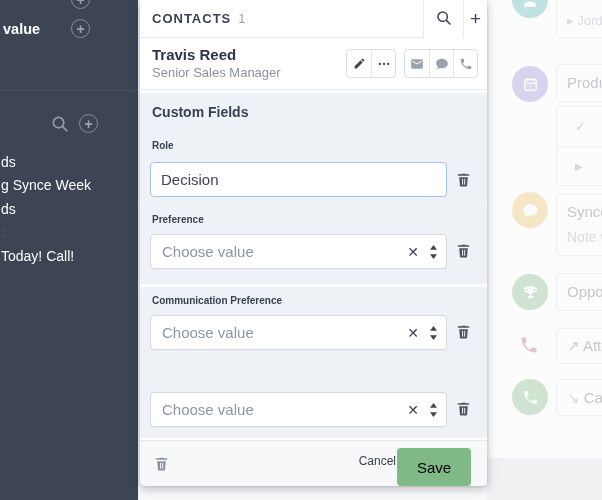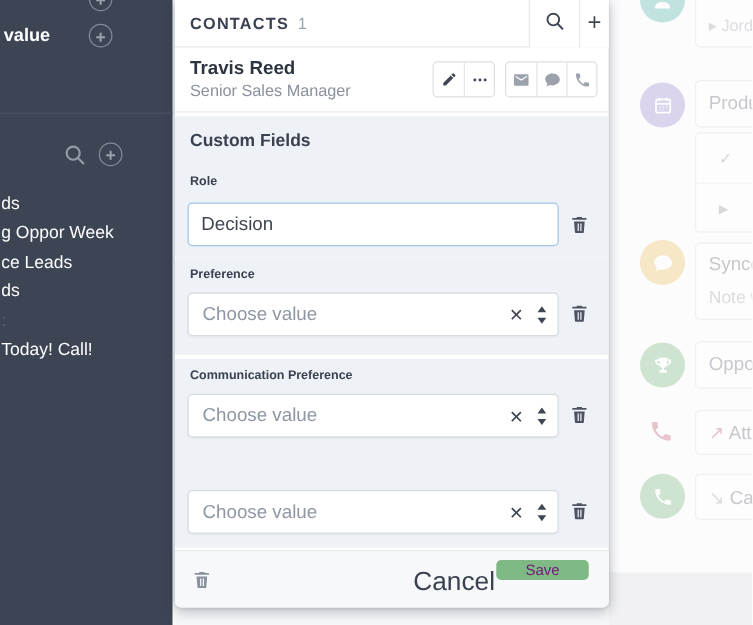--- a/index.html
+++ b/index.html
@@ -66,23 +66,23 @@
   .sel-text{margin-left:11px;font-size:15px;color:#8d96a2;flex:1;}
   .sel-clear{font-size:14px;color:#3f4552;margin-right:10px;cursor:pointer;}
   .sel-caret{margin-right:8px;color:#3f4552;display:flex;cursor:pointer;}
   .trash{position:absolute;color:#4d5360;width:17px;height:18px;cursor:pointer;}
   .trash-a{left:315px;top:78px;}
   .trash-row{left:315px;top:36px;}
 
   #p-footer{position:absolute;left:0;top:440px;width:347px;height:46px;background:#f7f8fa;
             border-top:1px solid #e4e7ec;border-radius:0 0 5px 5px;}
   #f-trash{position:absolute;left:13px;top:14px;color:#8a919e;width:17px;height:18px;cursor:pointer;}
-  #f-cancel{position:absolute;right:91px;top:13px;font-size:21px;color:#3a4150;cursor:pointer;}
-  #f-save{position:absolute;right:16px;top:7px;width:74px;height:16px;background:#7fb986;border:none;
-          border-radius:4px;color:#701a75;font-size:12px;font-family:"Liberation Sans",sans-serif;cursor:pointer;}
+  #f-cancel{position:absolute;right:91px;top:13px;font-size:12px;color:#3a4150;cursor:pointer;}
+  #f-save{position:absolute;right:16px;top:7px;width:74px;height:38px;background:#7fb986;border:none;
+          border-radius:4px;color:#000000;font-size:15px;font-family:"Liberation Sans",sans-serif;cursor:pointer;}
 
   
   #feed{position:absolute;left:487px;top:0;width:115px;height:500px;overflow:hidden;z-index:0;}
   #feed-bg{position:absolute;left:0;top:0;width:115px;height:458px;background:#fcfcfd;
            border-radius:0 0 0 8px;}
   #feed-bottom{position:absolute;left:0;top:458px;width:115px;height:42px;background:#f1f1f3;}
   #feed-content{position:absolute;left:0;top:0;width:136px;height:500px;opacity:.3;}
   .f-circle{position:absolute;left:25px;width:36px;height:36px;border-radius:50%;display:flex;
             align-items:center;justify-content:center;color:#fff;}
   .f-card{position:absolute;left:69px;width:80px;background:#fff;border:1px solid #cfd3d9;
@@ -106,24 +106,21 @@
           <circle cx="9" cy="9" r="5.5" fill="none" stroke="currentColor" stroke-width="1.8"></circle>
           <path d="M13.4 13.4 L17.6 17.6" stroke="currentColor" stroke-width="1.8" stroke-linecap="round"></path>
         </svg>
     </div>
     <div id="sb-plus-tools" class="cplus">+</div>
     <div id="sb-items">
       <div class="sb-item">
           <span>ds</span>
         </div>
       <div class="sb-item">
-          <span>g Oppor Week</span>
-        </div>
-      <div class="sb-item">
-          <span>ce Leads</span>
+          <span>g Synce Week</span>
         </div>
       <div class="sb-item">
           <span>ds</span>
         </div>
       <div class="sb-item dim">
           <span>:</span>
         </div>
       <div class="sb-item">
           <span>Today! Call!</span>
         </div>

